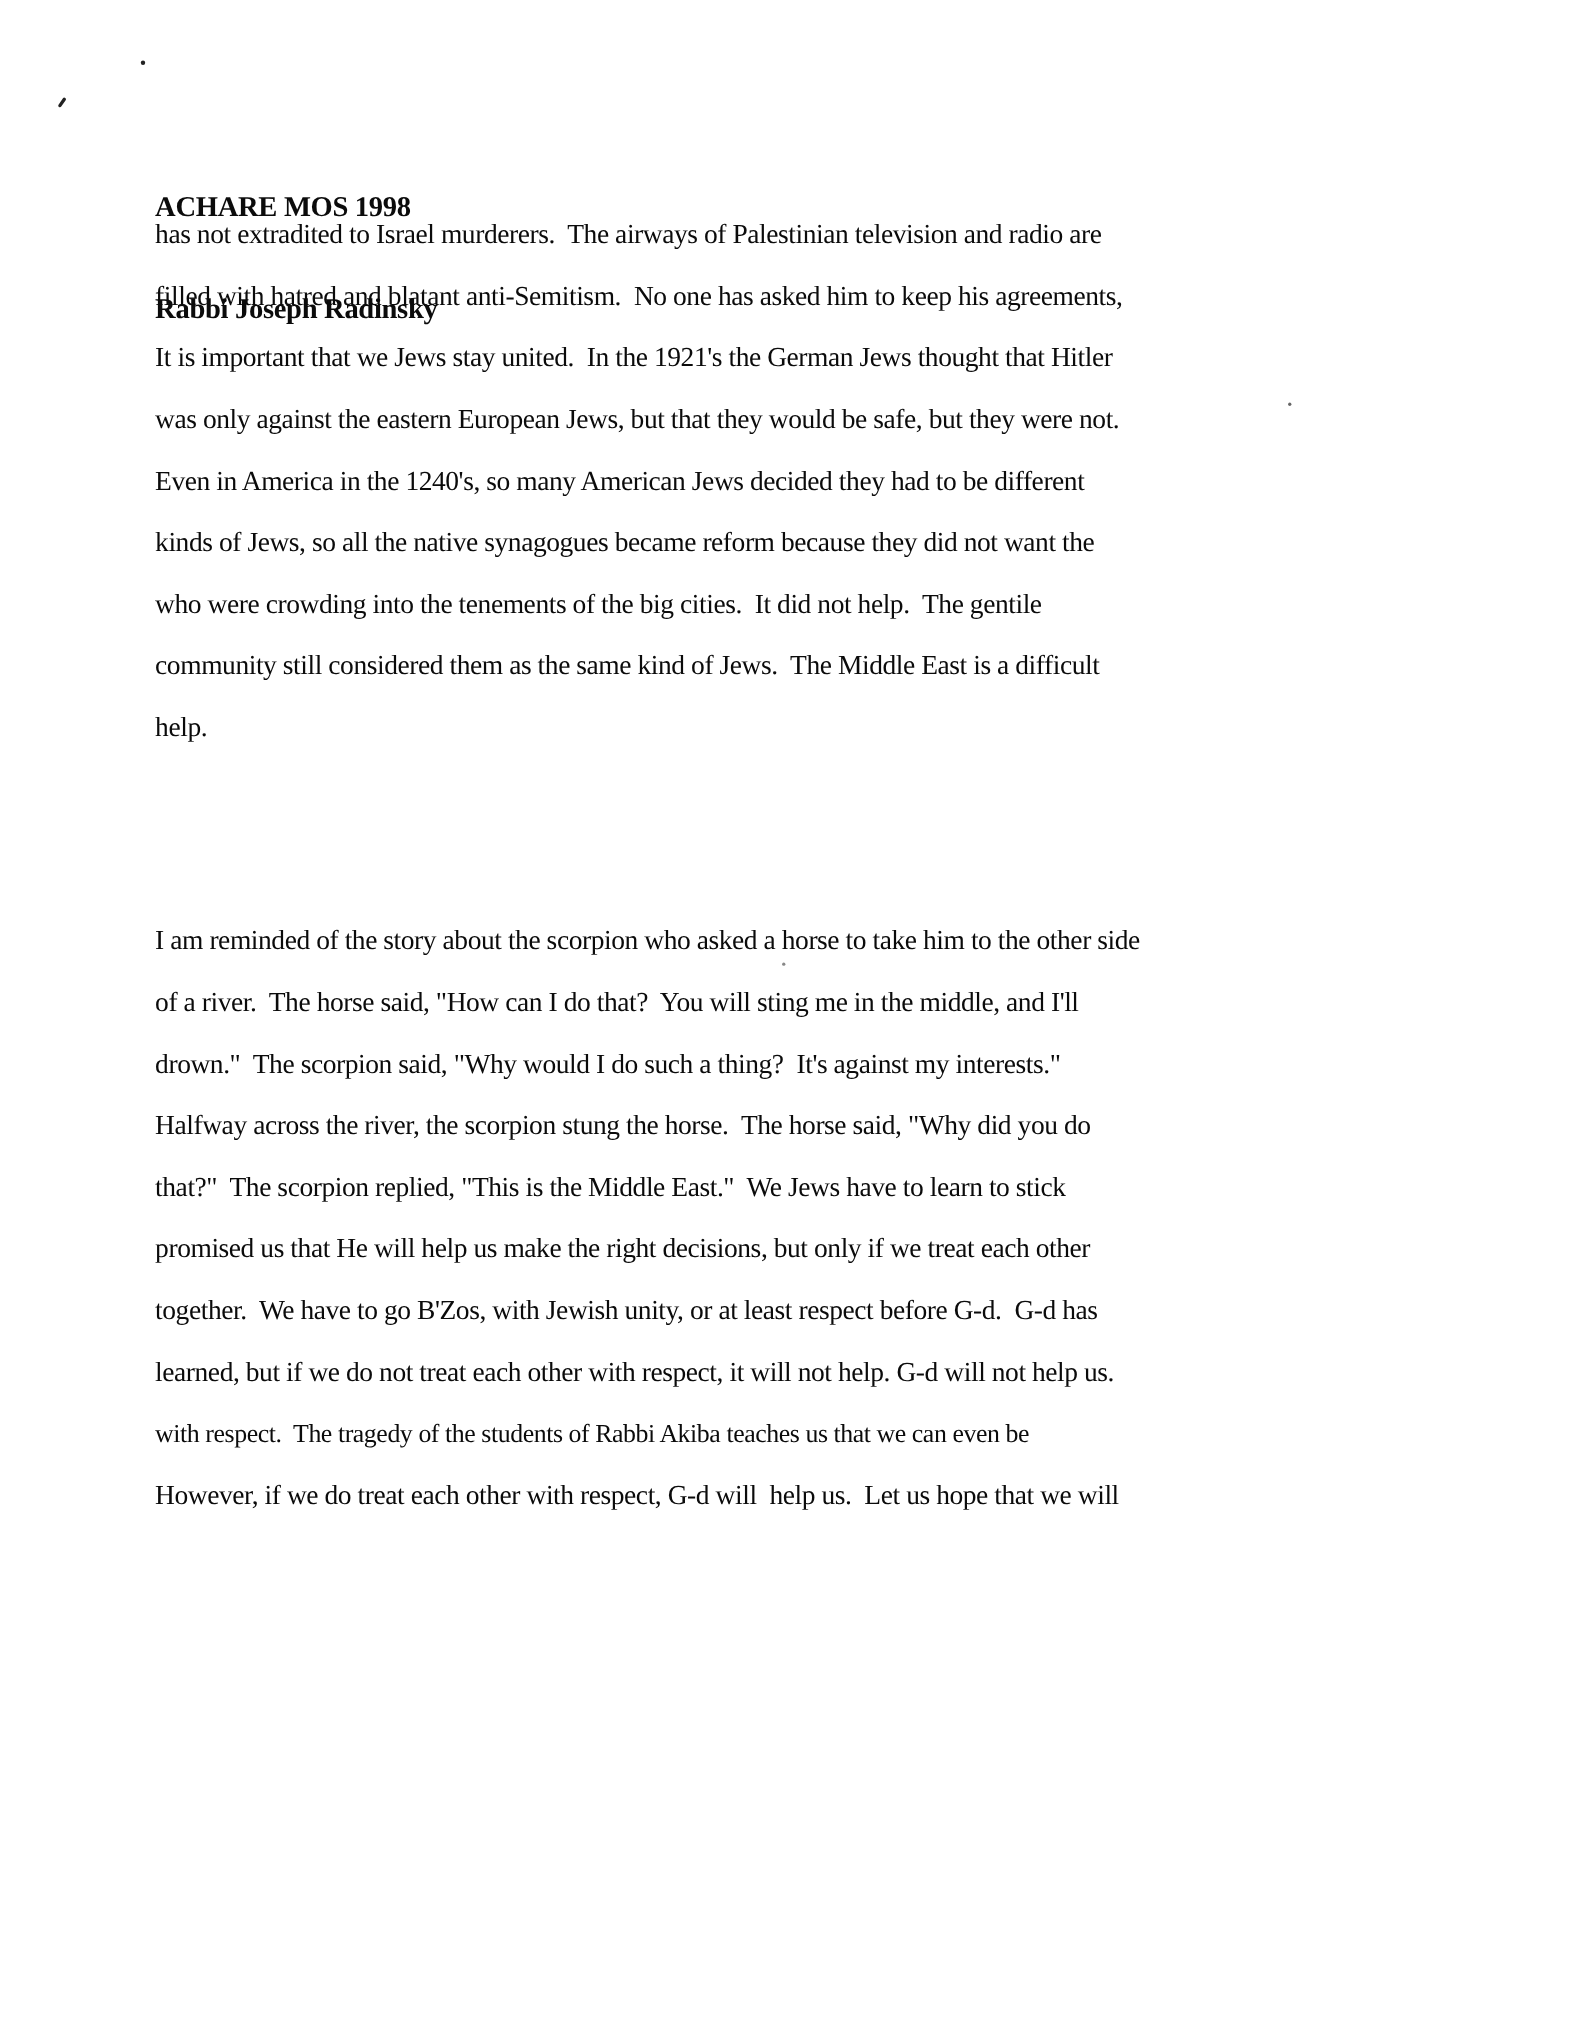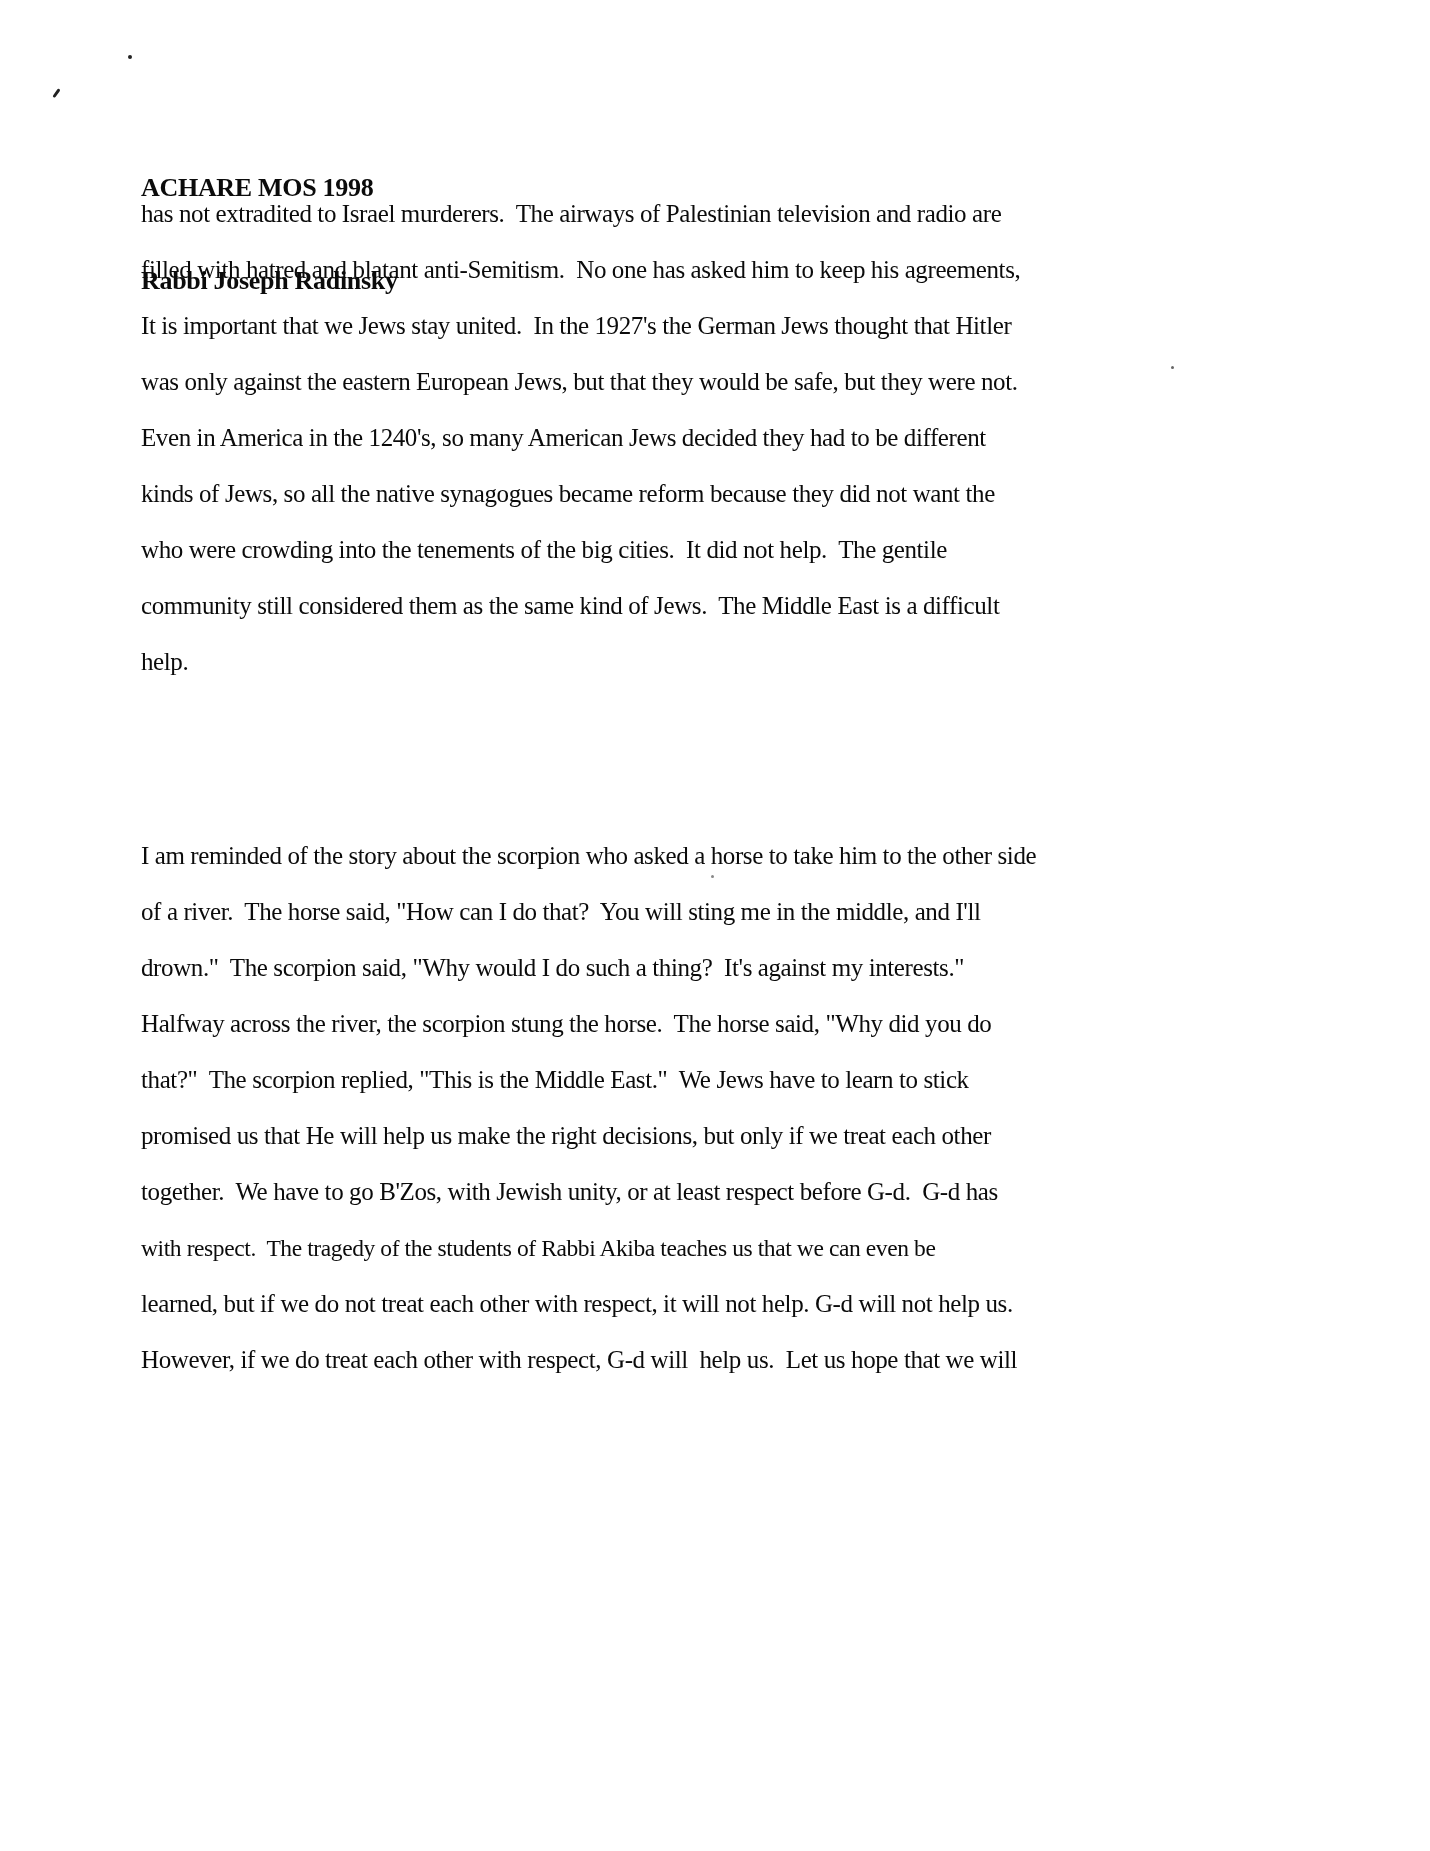--- a/index.html
+++ b/index.html
@@ -92,37 +92,37 @@
   <span class="speck speck-dot-c"></span>
 
   <div class="doc-header">
     <div>ACHARE MOS 1998</div>
     <div>Rabbi Joseph Radinsky</div>
   </div>
 
   <div class="para para1">
     <div class="line">has not extradited to Israel murderers.  The airways of Palestinian television and radio are</div>
     <div class="line">filled with hatred and blatant anti-Semitism.  No one has asked him to keep his agreements,</div>
-    <div class="line">It is important that we Jews stay united.  In the 1927's the German Jews thought that Hitler</div>
+    <div class="line">It is important that we Jews stay united.  In the 1921's the German Jews thought that Hitler</div>
     <div class="line">was only against the eastern European Jews, but that they would be safe, but they were not.</div>
     <div class="line">Even in America in the 1240's, so many American Jews decided they had to be different</div>
     <div class="line">kinds of Jews, so all the native synagogues became reform because they did not want the</div>
     <div class="line">who were crowding into the tenements of the big cities.  It did not help.  The gentile</div>
     <div class="line">community still considered them as the same kind of Jews.  The Middle East is a difficult</div>
     <div class="line">help.</div>
   </div>
 
   <div class="para para2">
     <div class="line">I am reminded of the story about the scorpion who asked a horse to take him to the other side</div>
     <div class="line">of a river.  The horse said, "How can I do that?  You will sting me in the middle, and I'll</div>
     <div class="line">drown."  The scorpion said, "Why would I do such a thing?  It's against my interests."</div>
     <div class="line">Halfway across the river, the scorpion stung the horse.  The horse said, "Why did you do</div>
     <div class="line">that?"  The scorpion replied, "This is the Middle East."  We Jews have to learn to stick</div>
     <div class="line">promised us that He will help us make the right decisions, but only if we treat each other</div>
     <div class="line">together.  We have to go B'Zos, with Jewish unity, or at least respect before G-d.  G-d has</div>
+    <div class="line">learned, but if we do not treat each other with respect, it will not help. G-d will not help us.</div>
     <div class="line small">with respect.  The tragedy of the students of Rabbi Akiba teaches us that we can even be</div>
-    <div class="line">learned, but if we do not treat each other with respect, it will not help. G-d will not help us.</div>
     <div class="line">However, if we do treat each other with respect, G-d will  help us.  Let us hope that we will</div>
   </div>
 
   <div class="page-number">5</div>
 
 </div>
 
 </body></html>

